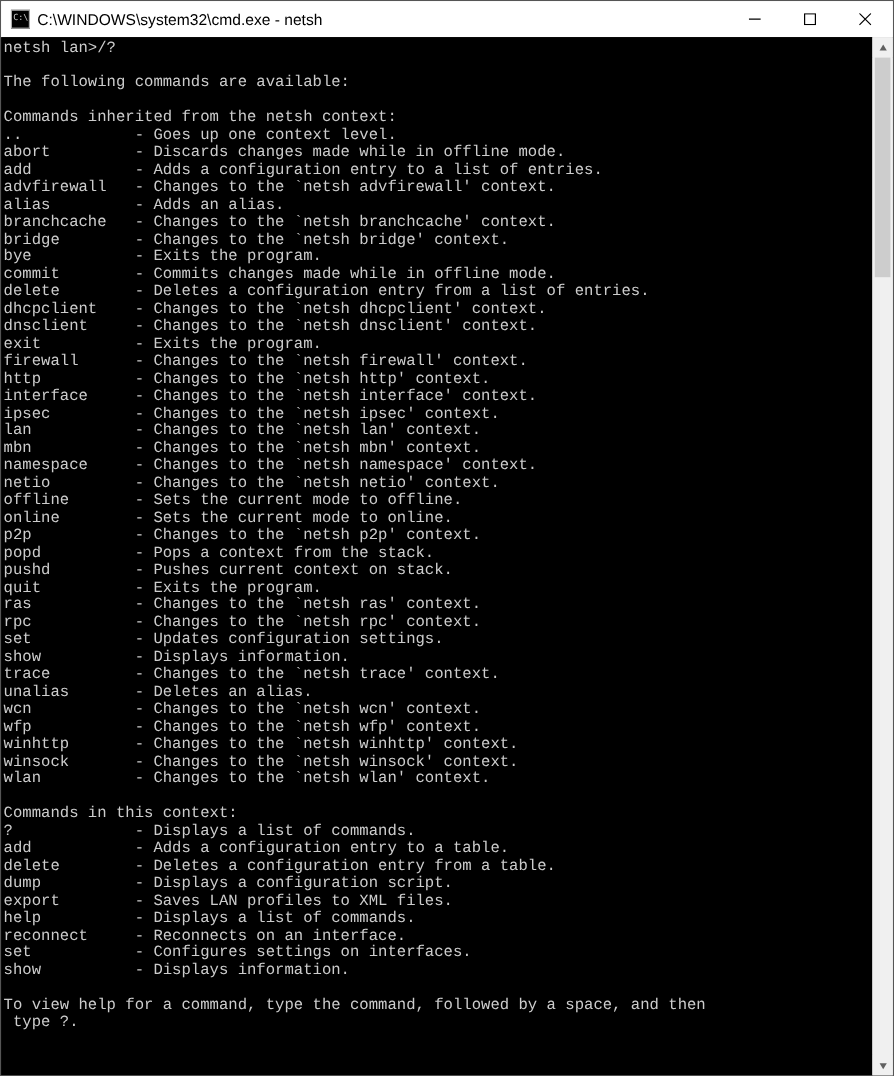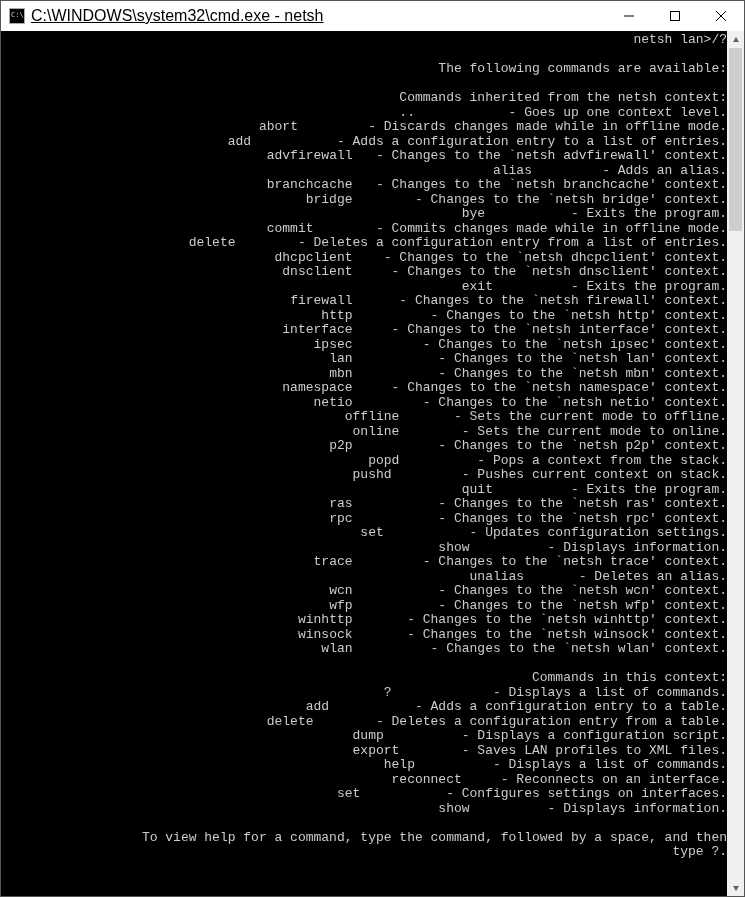--- a/index.html
+++ b/index.html
@@ -30,47 +30,45 @@
   .titlebar .icon {
     width: 16px;
     height: 16px;
     margin: 0 6px 0 8px;
     display: inline-flex;
     align-items: center;
     justify-content: center;
   }
   .titlebar .icon svg { width:16px; height:16px; }
   .titlebar .title {
-    font-size: 16px;
+    font-size: 13px;
     color: #000;
     flex: 1 1 auto;
     white-space: nowrap;
     overflow: hidden;
-    text-decoration: underline;
   }
   .controls {
     display: flex;
     height: 100%;
   }
   .ctl {
     width: 46px;
     height: 100%;
     display: flex;
     align-items: center;
     justify-content: center;
     color: #000;
   }
   .ctl svg { width:10px; height:10px; stroke:#000; stroke-width:1; fill:none; }
 
   .client {
     flex: 1 1 auto;
     display: flex;
     background: #000;
     min-height: 0;
-    text-align: right;
   }
   .terminal {
     flex: 1 1 auto;
     background: #000;
     color: #cccccc;
     font-family: Consolas, "Courier New", monospace;
     font-size: 13px;
     line-height: 14.5px;
     padding: 2px 0 2px 2px;
     white-space: pre;

